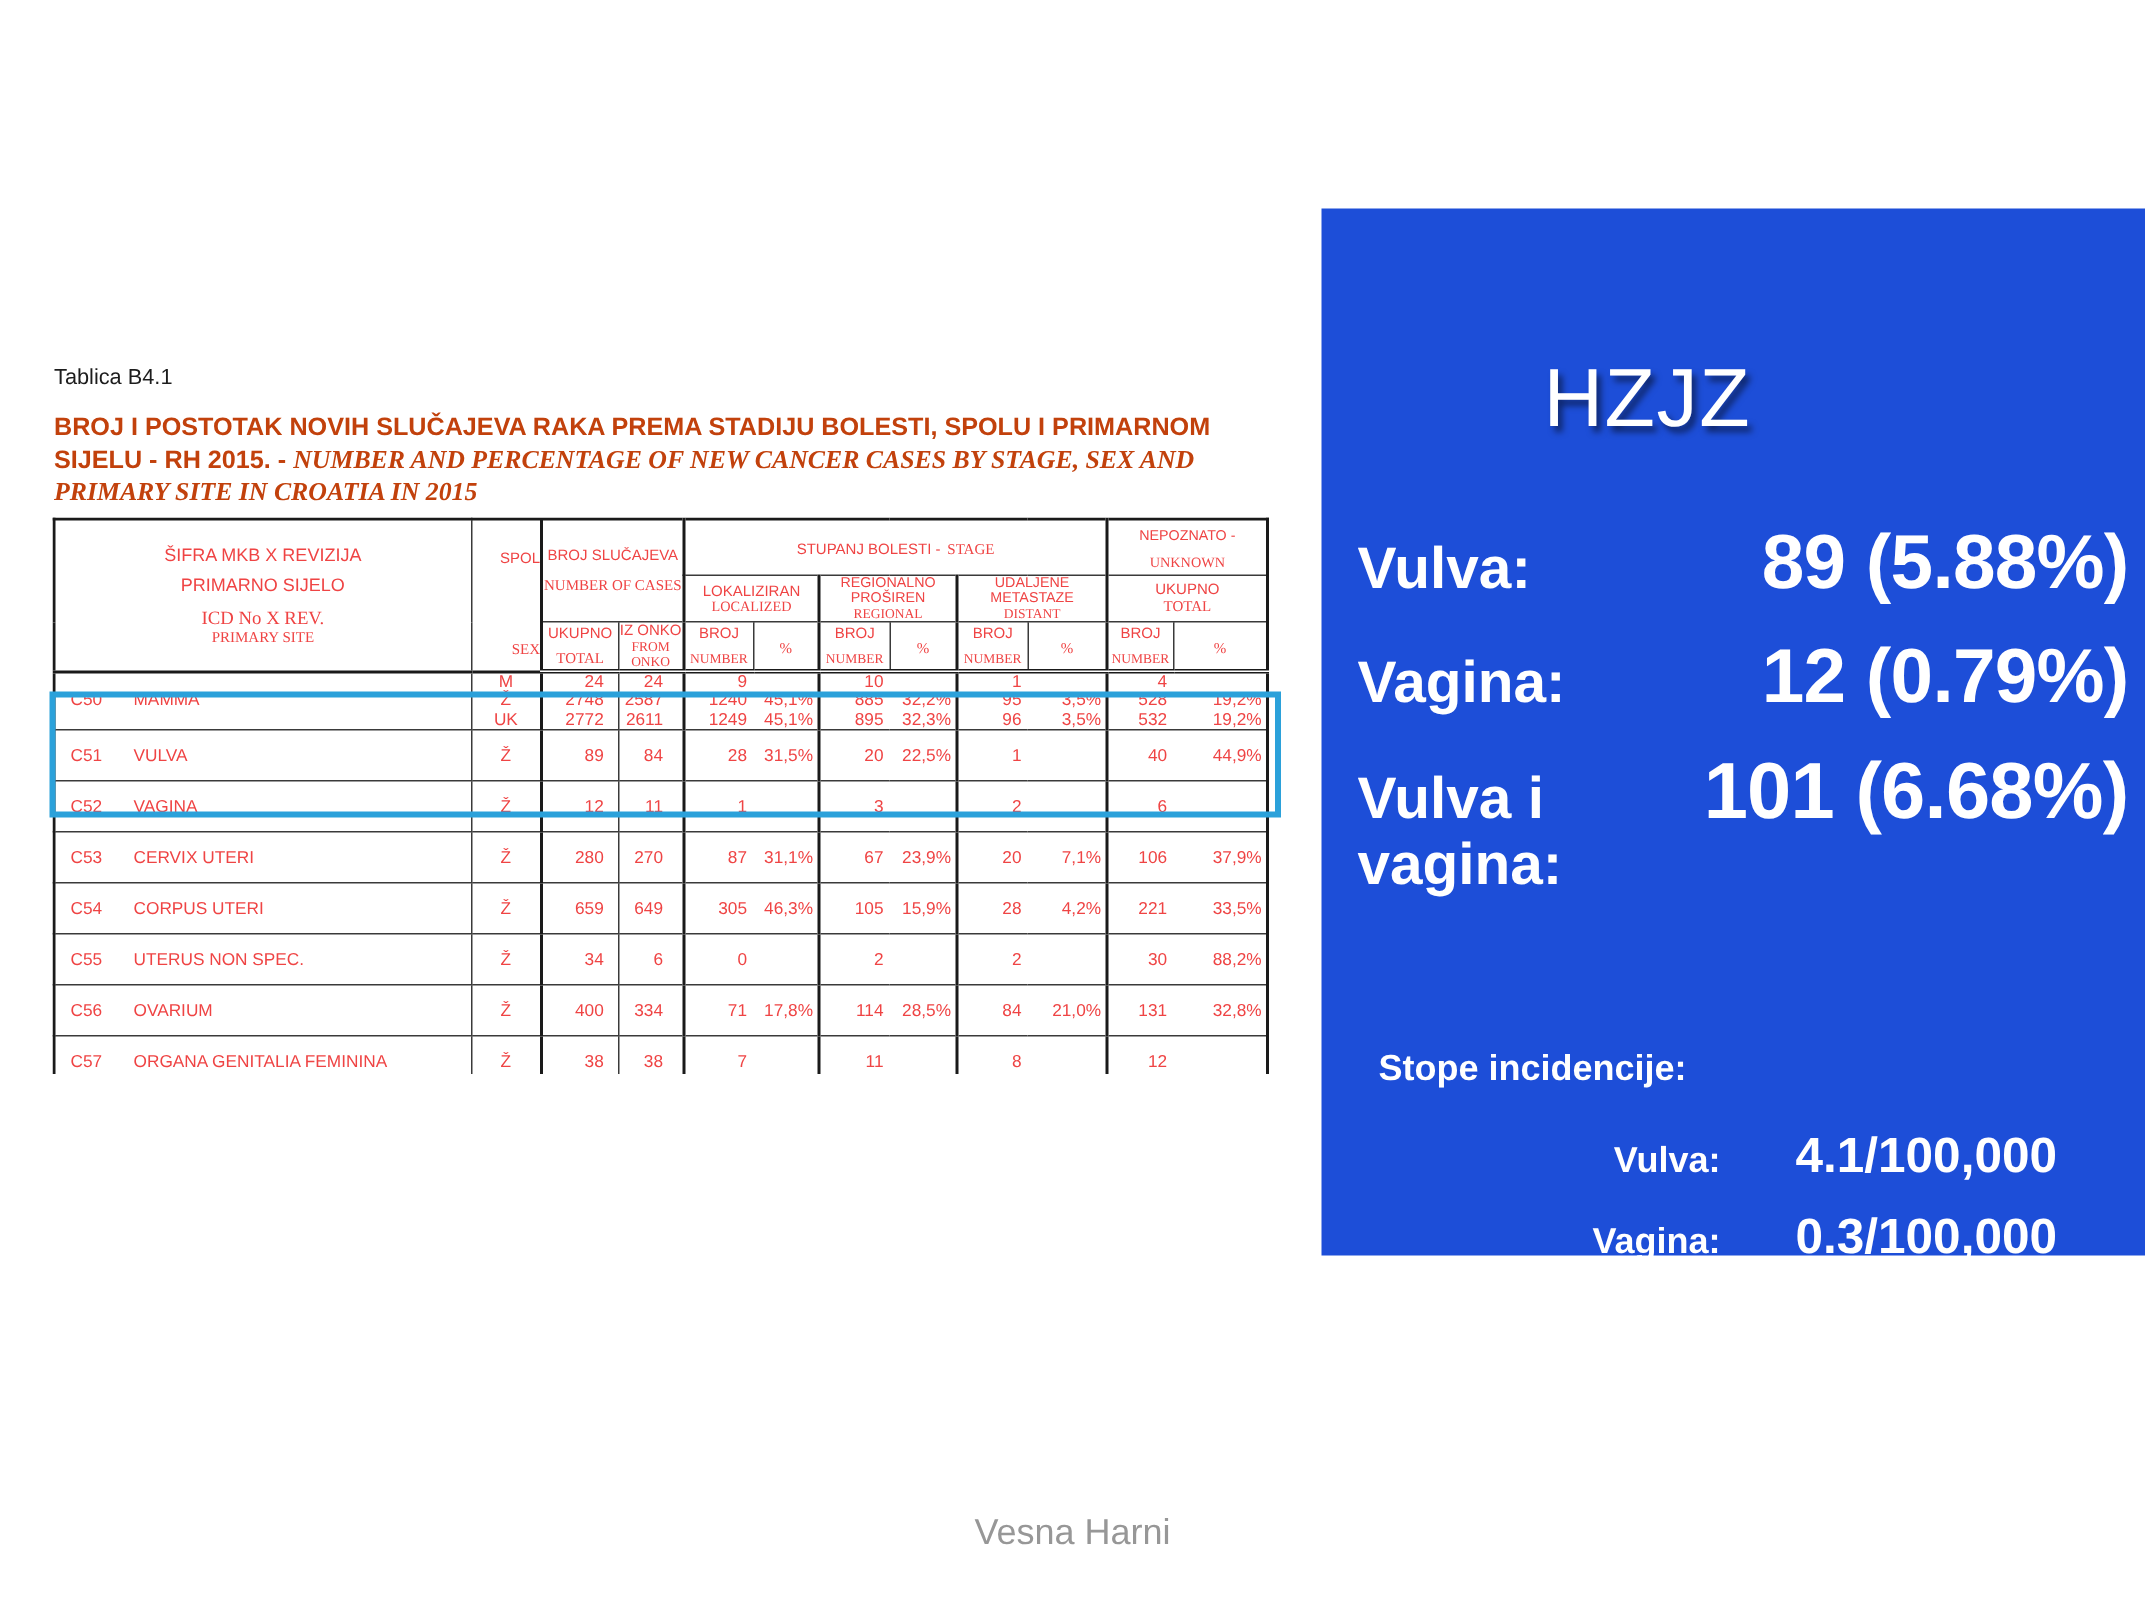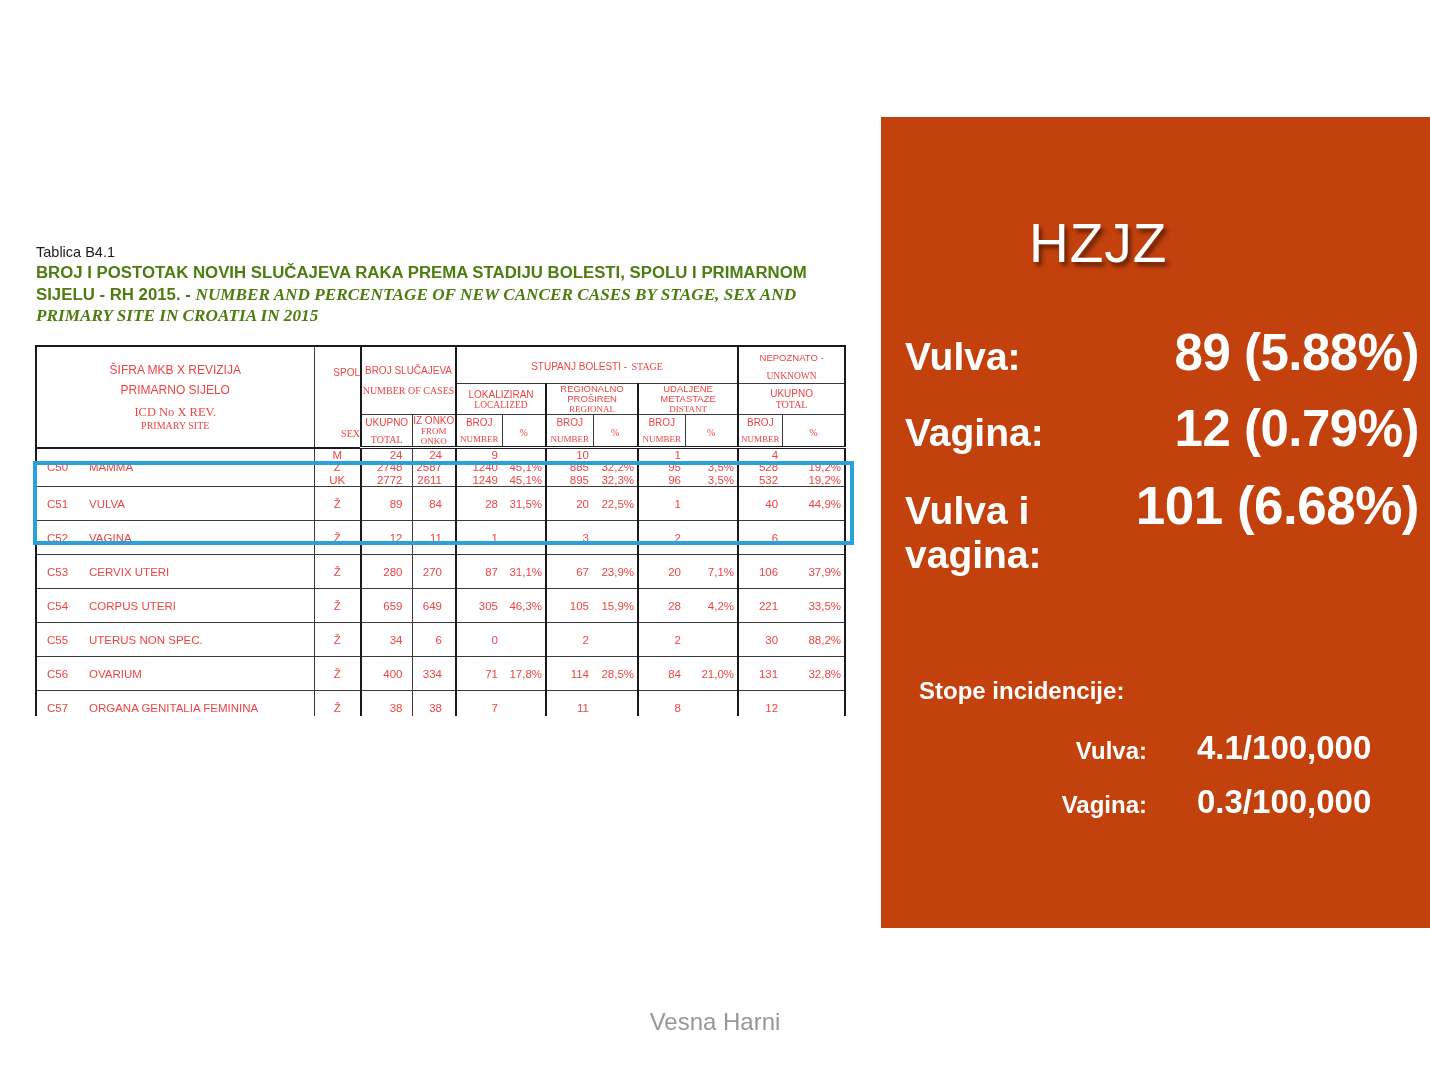--- a/index.html
+++ b/index.html
@@ -1,21 +1,21 @@
 <!DOCTYPE html>
 <html><head>
 <meta charset="utf-8">
 <style>
   html,body{margin:0;padding:0;}
   .slide{position:relative;width:1430px;height:1073px;background:#ffffff;overflow:hidden;
          font-family:"Liberation Sans",sans-serif;color:#1d1d1d;}
   
   .doc-caption{position:absolute;left:36px;top:244px;font-size:14.5px;color:#1d1d1d;}
-  .doc-title{position:absolute;left:36px;top:262px;width:788px;font-size:16.8px;font-weight:bold;
-             line-height:21.5px;color:#4d7c0f;margin:0;}
+  .doc-title{position:absolute;left:36px;top:274px;width:788px;font-size:16.8px;font-weight:bold;
+             line-height:21.5px;color:#c2410c;margin:0;}
   .t-en{font-family:"Liberation Serif",serif;font-style:italic;font-size:17.2px;}
   .table-wrap{position:absolute;left:35px;top:345px;width:812px;height:371px;overflow:hidden;}
   table.scan{border-collapse:collapse;table-layout:fixed;width:809px;border:2px solid #1a1a1a;
              border-bottom:0;color:#ef4444;}
   table.scan th{border:1px solid #3a3a3a;font-weight:normal;padding:0;text-align:center;vertical-align:middle;}
   tr.h-a{height:20px;} tr.h-b{height:30px;} tr.h-c{height:33px;}
   .vs{border-right:2px solid #1a1a1a !important;}
   th.site-h{text-align:left;vertical-align:top;padding:2px 6px;}
   .hl1{font-size:12px;margin-top:1px;} .hl2{font-size:12px;margin-top:6px;}
   .hser{font-family:"Liberation Serif",serif;} 
@@ -33,21 +33,21 @@
   td.c-site{text-align:left;padding-left:10px;}
   td .code{display:inline-block;width:42px;}
   td.c-sex{text-align:center;}
   td.c-ukupno{text-align:right;padding-right:9px;}
   td.c-izonko{text-align:right;padding-right:13px;}
   td.c-broj{text-align:right;padding-right:4px;border-right:0 !important;}
   td.c-pct{text-align:right;padding-right:3px;border-left:0 !important;}
   .hl-box{position:absolute;left:33px;top:461px;width:813px;height:76px;
           border:4.5px solid #2ba1da;z-index:4;background:transparent;}
   
-  .panel{position:absolute;left:881px;top:117px;width:549px;height:811px;background:#c2410c;color:#fff;}
+  .panel{position:absolute;left:881px;top:139px;width:549px;height:698px;background:#1d4ed8;color:#fff;}
   .panel-title{position:absolute;left:148px;top:94px;font-size:55px;font-weight:400;margin:0;
                letter-spacing:1px;text-shadow:3px 4px 4px rgba(0,0,0,.5);}
   .stats{position:absolute;left:24px;top:206px;width:514px;}
   .stat-row{display:flex;justify-content:space-between;align-items:baseline;height:76px;}
   .stat-label{font-size:39px;font-weight:bold;}
   .stat-value{font-size:51px;font-weight:bold;letter-spacing:-0.5px;white-space:nowrap;}
   .stat-row-big .stat-value{font-size:53px;}
   .inc{position:absolute;left:24px;top:560px;width:514px;}
   .inc-heading{font-size:24px;font-weight:bold;margin:0 0 24px 14px;}
   .inc-row{display:flex;align-items:baseline;margin-bottom:14px;height:40px;}

